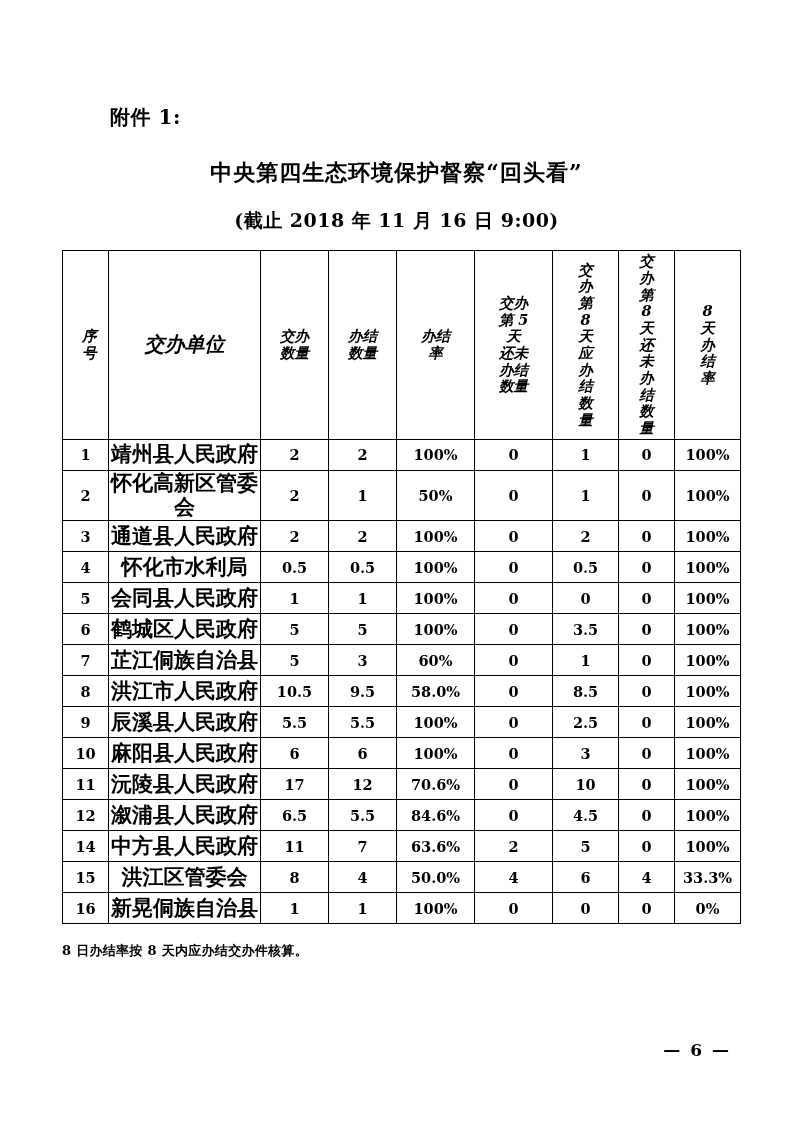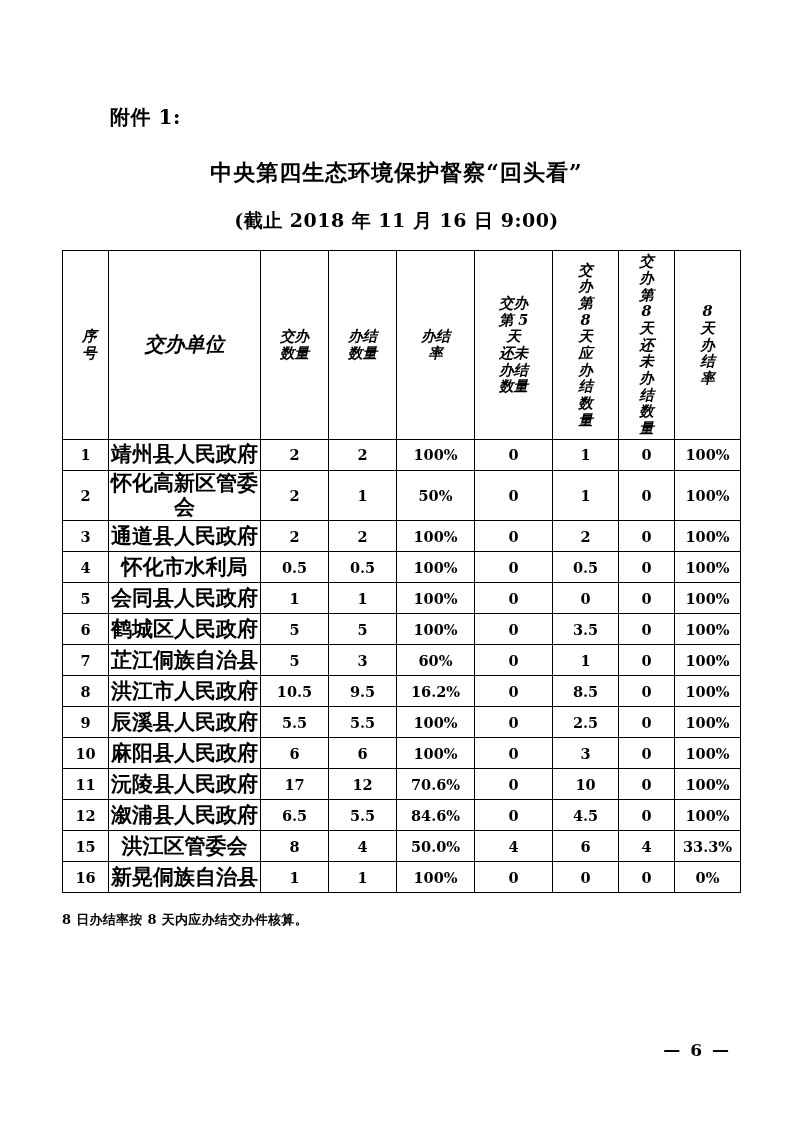--- a/index.html
+++ b/index.html
@@ -224,21 +224,21 @@
           <td>0</td>
           <td>1</td>
           <td>0</td>
           <td>100%</td>
         </tr>
         <tr>
           <td>8</td>
           <td class="unit">洪江市人民政府</td>
           <td>10.5</td>
           <td>9.5</td>
-          <td>16.2%</td>
+          <td>58.0%</td>
           <td>0</td>
           <td>8.5</td>
           <td>0</td>
           <td>100%</td>
         </tr>
         <tr>
           <td>9</td>
           <td class="unit">辰溪县人民政府</td>
           <td>5.5</td>
           <td>5.5</td>
@@ -271,20 +271,31 @@
           <td>100%</td>
         </tr>
         <tr>
           <td>12</td>
           <td class="unit">溆浦县人民政府</td>
           <td>6.5</td>
           <td>5.5</td>
           <td>84.6%</td>
           <td>0</td>
           <td>4.5</td>
+          <td>0</td>
+          <td>100%</td>
+        </tr>
+        <tr>
+          <td>14</td>
+          <td class="unit">中方县人民政府</td>
+          <td>11</td>
+          <td>7</td>
+          <td>63.6%</td>
+          <td>2</td>
+          <td>5</td>
           <td>0</td>
           <td>100%</td>
         </tr>
         <tr>
           <td>15</td>
           <td class="unit">洪江区管委会</td>
           <td>8</td>
           <td>4</td>
           <td>50.0%</td>
           <td>4</td>

